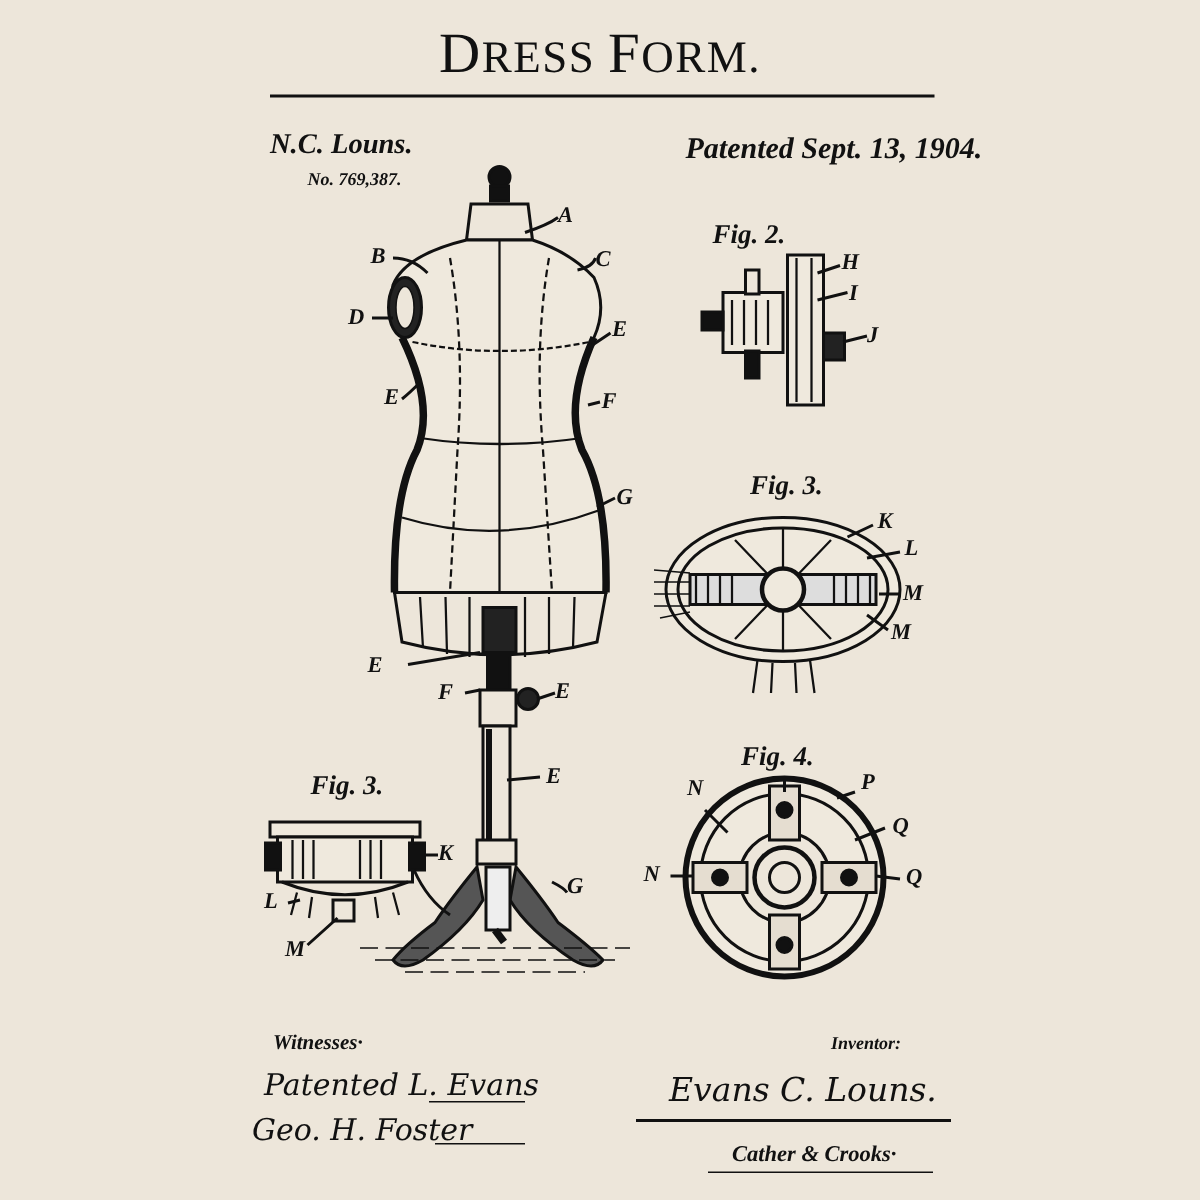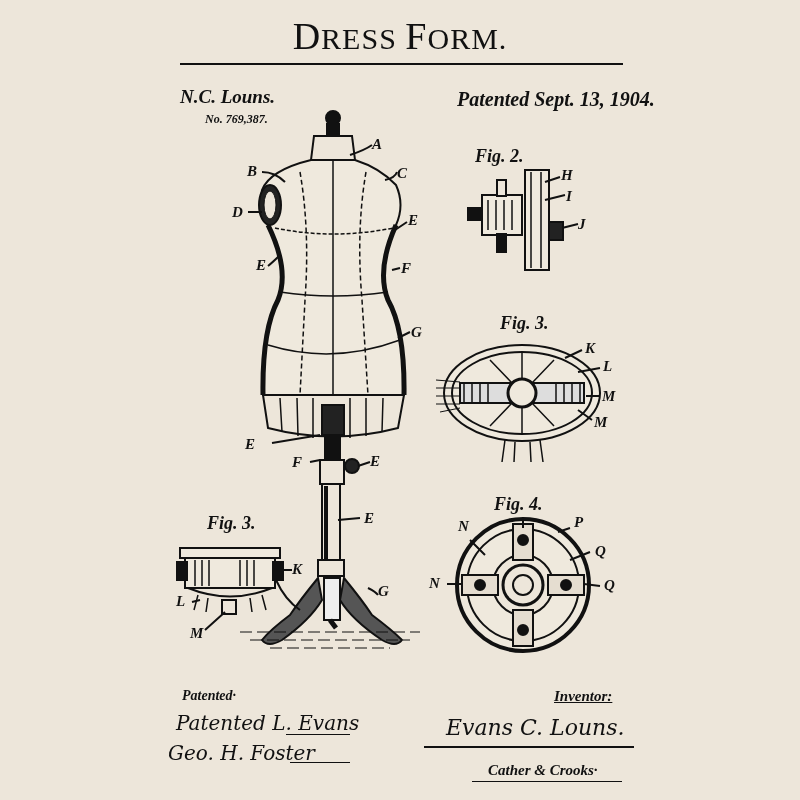--- a/index.html
+++ b/index.html
@@ -146,23 +146,23 @@
 <div class="abs label" style="left:574px; top:514px;">P</div>
 <div class="abs label" style="left:595px; top:543px;">Q</div>
 <div class="abs label" style="left:429px; top:575px;">N</div>
 <div class="abs label" style="left:604px; top:577px;">Q</div>
 
 <div class="abs figlabel" style="left:207px; top:513px;">Fig. 3.</div>
 <div class="abs label" style="left:292px; top:561px;">K</div>
 <div class="abs label" style="left:176px; top:593px;">L</div>
 <div class="abs label" style="left:190px; top:625px;">M</div>
 
-<div class="abs ital" style="left:182px; top:688px; font-size:14px;">Patented·</div>
+<div class="abs ital" style="left:182px; top:688px; font-size:14px;">Witnesses·</div>
 <div class="abs script" style="left:176px; top:711px; font-size:20px;">Patented L. Evans</div>
 <div class="abs" style="left:286px; top:734px; width:64px; height:1px; background:#111;"></div>
 <div class="abs script" style="left:168px; top:741px; font-size:20px;">Geo. H. Foster</div>
 <div class="abs" style="left:290px; top:762px; width:60px; height:1px; background:#111;"></div>
 
-<div class="abs ital" style="left:554px; top:688px; font-size:15px;text-decoration:underline;">Inventor:</div>
+<div class="abs ital" style="left:554px; top:688px; font-size:12px;">Inventor:</div>
 <div class="abs script" style="left:446px; top:715px; font-size:22px;">Evans C. Louns.</div>
 <div class="abs" style="left:424px; top:746px; width:210px; height:2px; background:#111;"></div>
 <div class="abs ital" style="left:488px; top:762px; font-size:15px;font-style:italic;">Cather &amp; Crooks·</div>
 <div class="abs" style="left:472px; top:781px; width:150px; height:1px; background:#111;"></div>
 
 </body></html>

